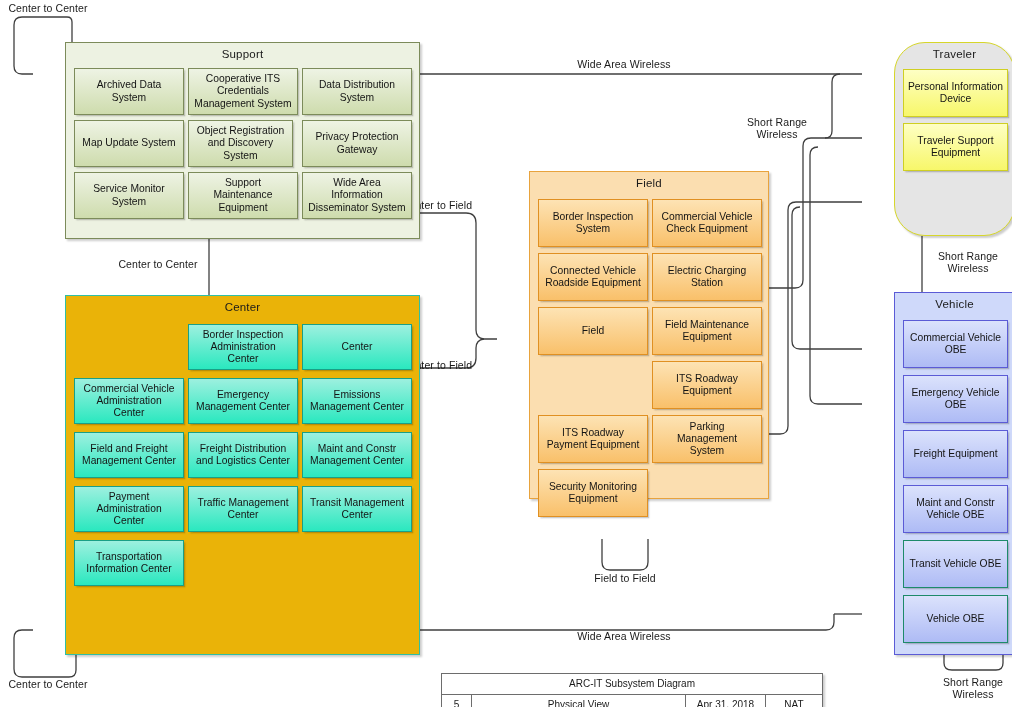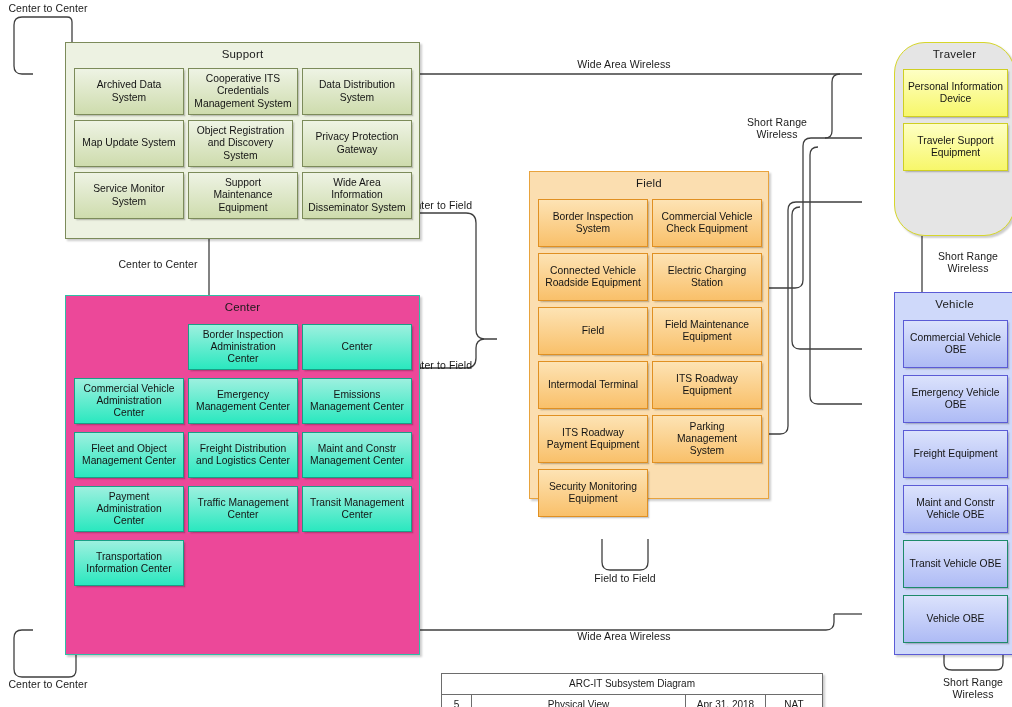--- a/index.html
+++ b/index.html
@@ -63,21 +63,21 @@
     box-shadow: 1.5px 1.5px 1.5px rgba(0,0,0,.20);
   }
 
   
   #grp-support { background: #edf2e2; border-color: #7c8b5a; }
   #grp-support .node {
     border-color: #7c8b5a;
     background: linear-gradient(to bottom, #eef3e4 0%, #cedcad 100%);
   }
   
-  #grp-center { background: #ec4899; border-color: #2fbfa5; }
+  #grp-center { background: #eab308; border-color: #2fbfa5; }
   #grp-center .node {
     border-color: #1a9f86;
     background: linear-gradient(to bottom, #9df0df 0%, #2ae8bf 100%);
   }
   
   #grp-field { background: #fbdeb0; border-color: #e8a33d; }
   #grp-field .node {
     border-color: #e09022;
     background: linear-gradient(to bottom, #fde3b4 0%, #f9c06a 100%);
   }
@@ -202,21 +202,21 @@
 Administration
 Center</div>
     <div class="node" style="left:236px;top:28px;  width:110px; height:46px;">Center</div>
     <div class="node" style="left:8px;  top:82px;  width:110px; height:46px;">Commercial Vehicle
 Administration
 Center</div>
     <div class="node" style="left:122px;top:82px;  width:110px; height:46px;">Emergency
 Management Center</div>
     <div class="node" style="left:236px;top:82px;  width:110px; height:46px;">Emissions
 Management Center</div>
-    <div class="node" style="left:8px;  top:136px; width:110px; height:46px;">Fleet and Object
+    <div class="node" style="left:8px;  top:136px; width:110px; height:46px;">Field and Freight
 Management Center</div>
     <div class="node" style="left:122px;top:136px; width:110px; height:46px;">Freight Distribution
 and Logistics Center</div>
     <div class="node" style="left:236px;top:136px; width:110px; height:46px;">Maint and Constr
 Management Center</div>
     <div class="node" style="left:8px;  top:190px; width:110px; height:46px;">Payment
 Administration
 Center</div>
     <div class="node" style="left:122px;top:190px; width:110px; height:46px;">Traffic Management
 Center</div>
@@ -232,21 +232,20 @@
 System</div>
     <div class="node" style="left:122px;top:27px;  width:110px; height:48px;">Commercial Vehicle
 Check Equipment</div>
     <div class="node" style="left:8px;  top:81px;  width:110px; height:48px;">Connected Vehicle
 Roadside Equipment</div>
     <div class="node" style="left:122px;top:81px;  width:110px; height:48px;">Electric Charging
 Station</div>
     <div class="node" style="left:8px;  top:135px; width:110px; height:48px;">Field</div>
     <div class="node" style="left:122px;top:135px; width:110px; height:48px;">Field Maintenance
 Equipment</div>
-    <div class="node" style="left:8px;  top:189px; width:110px; height:48px;">Intermodal Terminal</div>
     <div class="node" style="left:122px;top:189px; width:110px; height:48px;">ITS Roadway
 Equipment</div>
     <div class="node" style="left:8px;  top:243px; width:110px; height:48px;">ITS Roadway
 Payment Equipment</div>
     <div class="node" style="left:122px;top:243px; width:110px; height:48px;">Parking
 Management
 System</div>
     <div class="node" style="left:8px;  top:297px; width:110px; height:48px;">Security Monitoring
 Equipment</div>
   </div>

